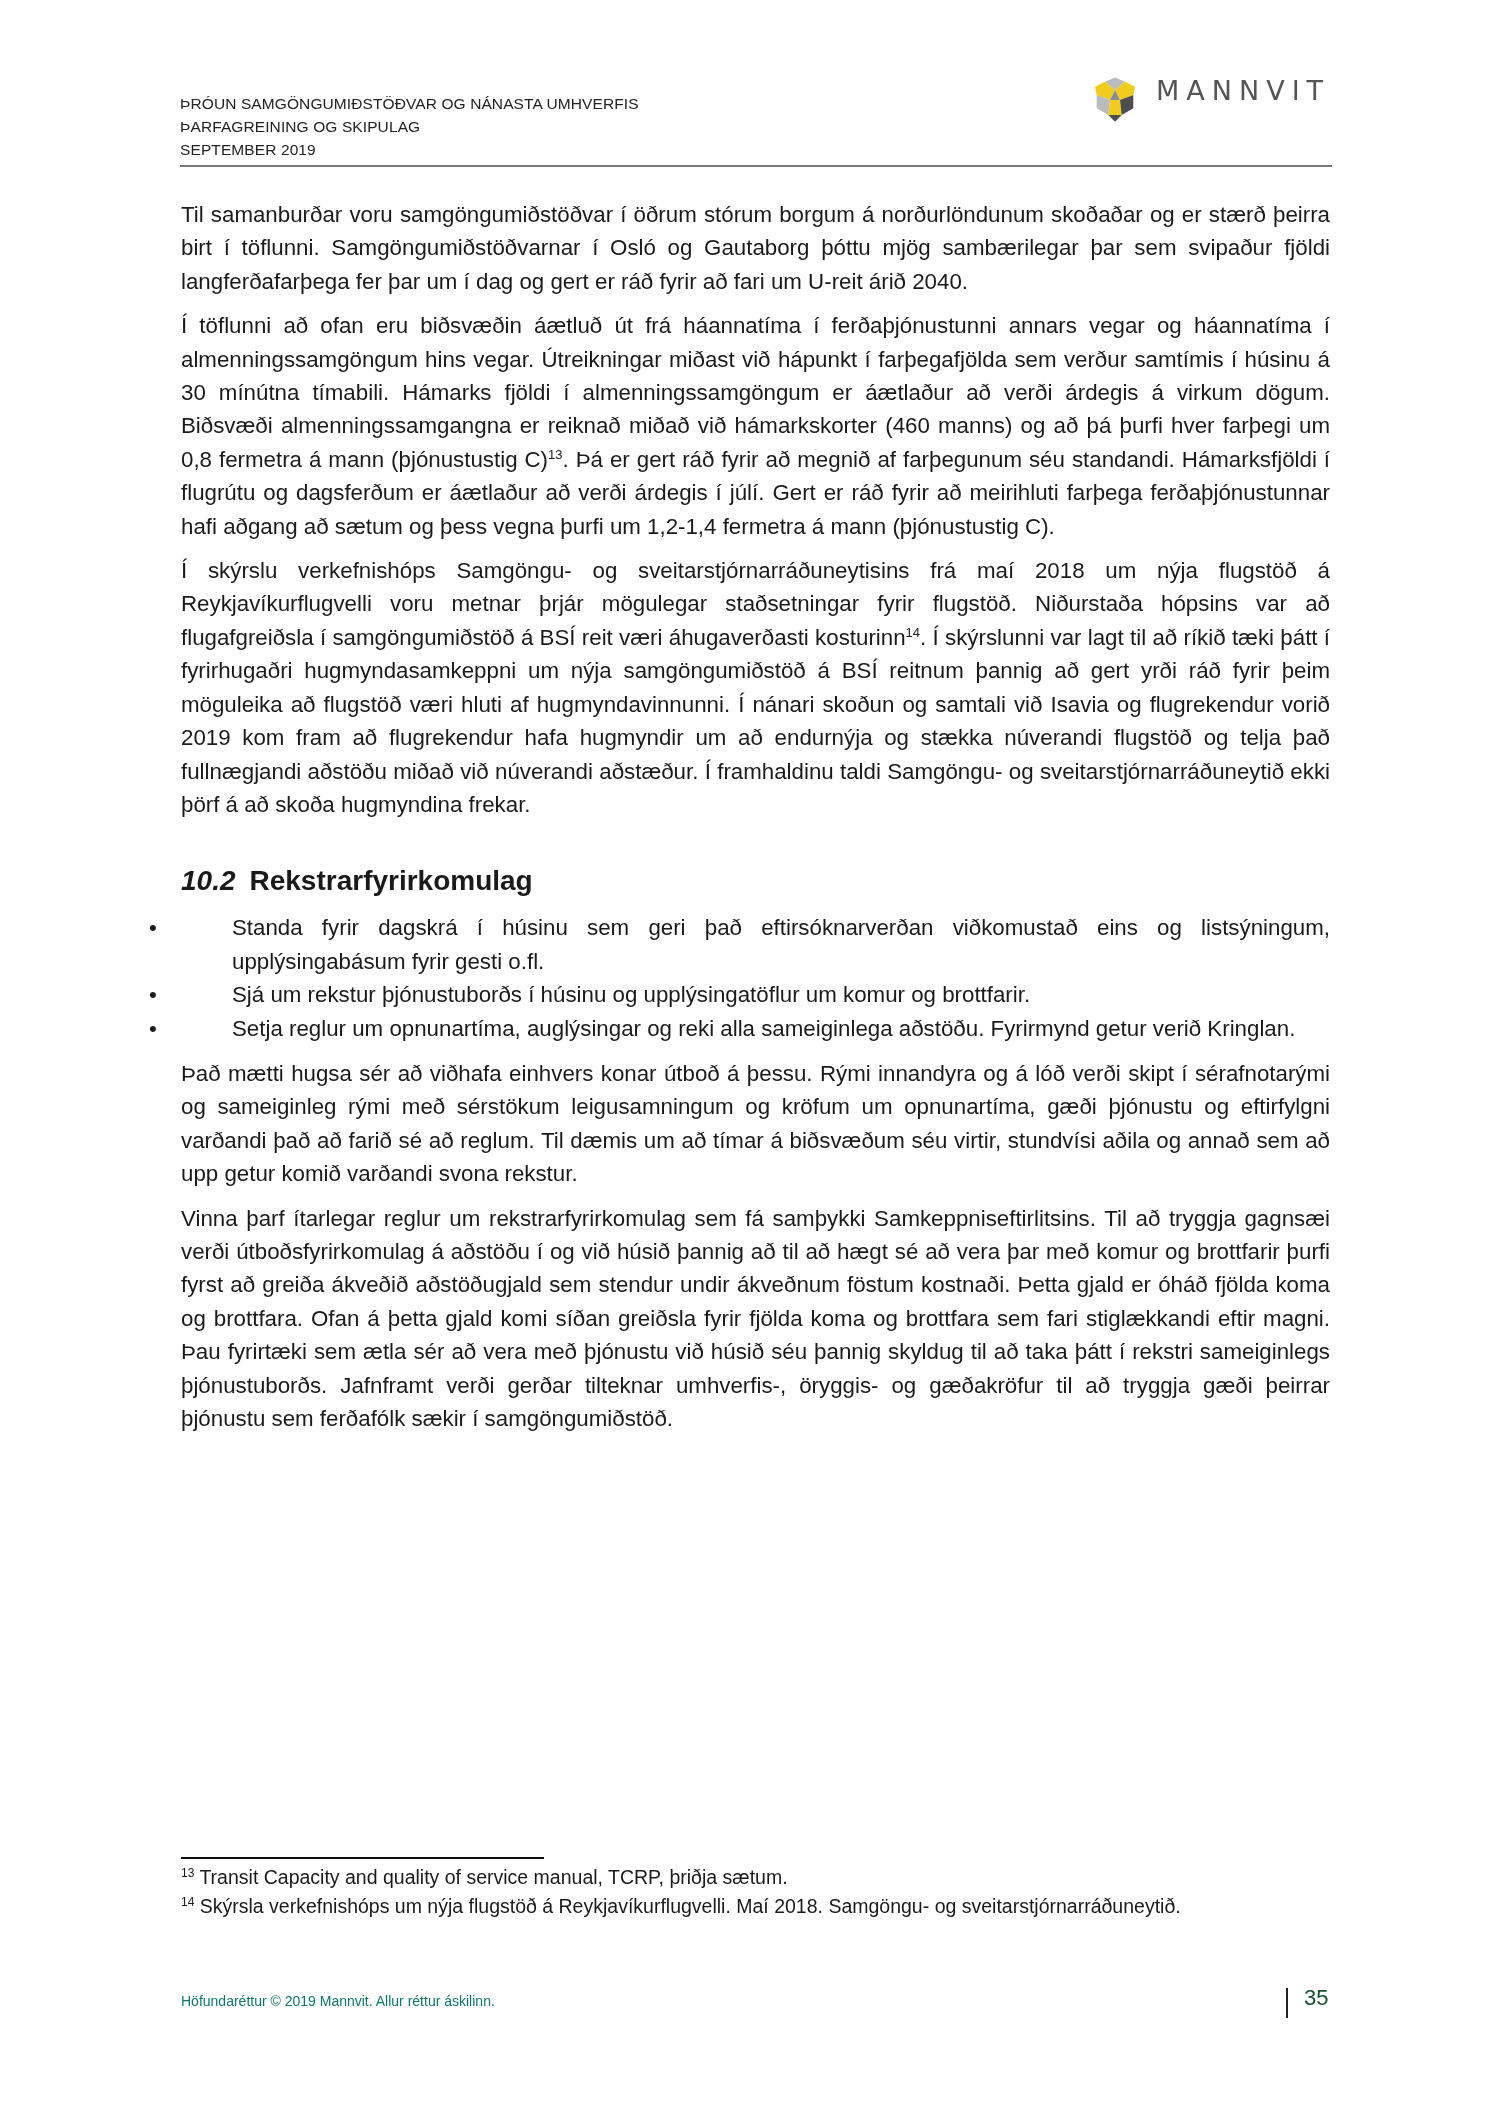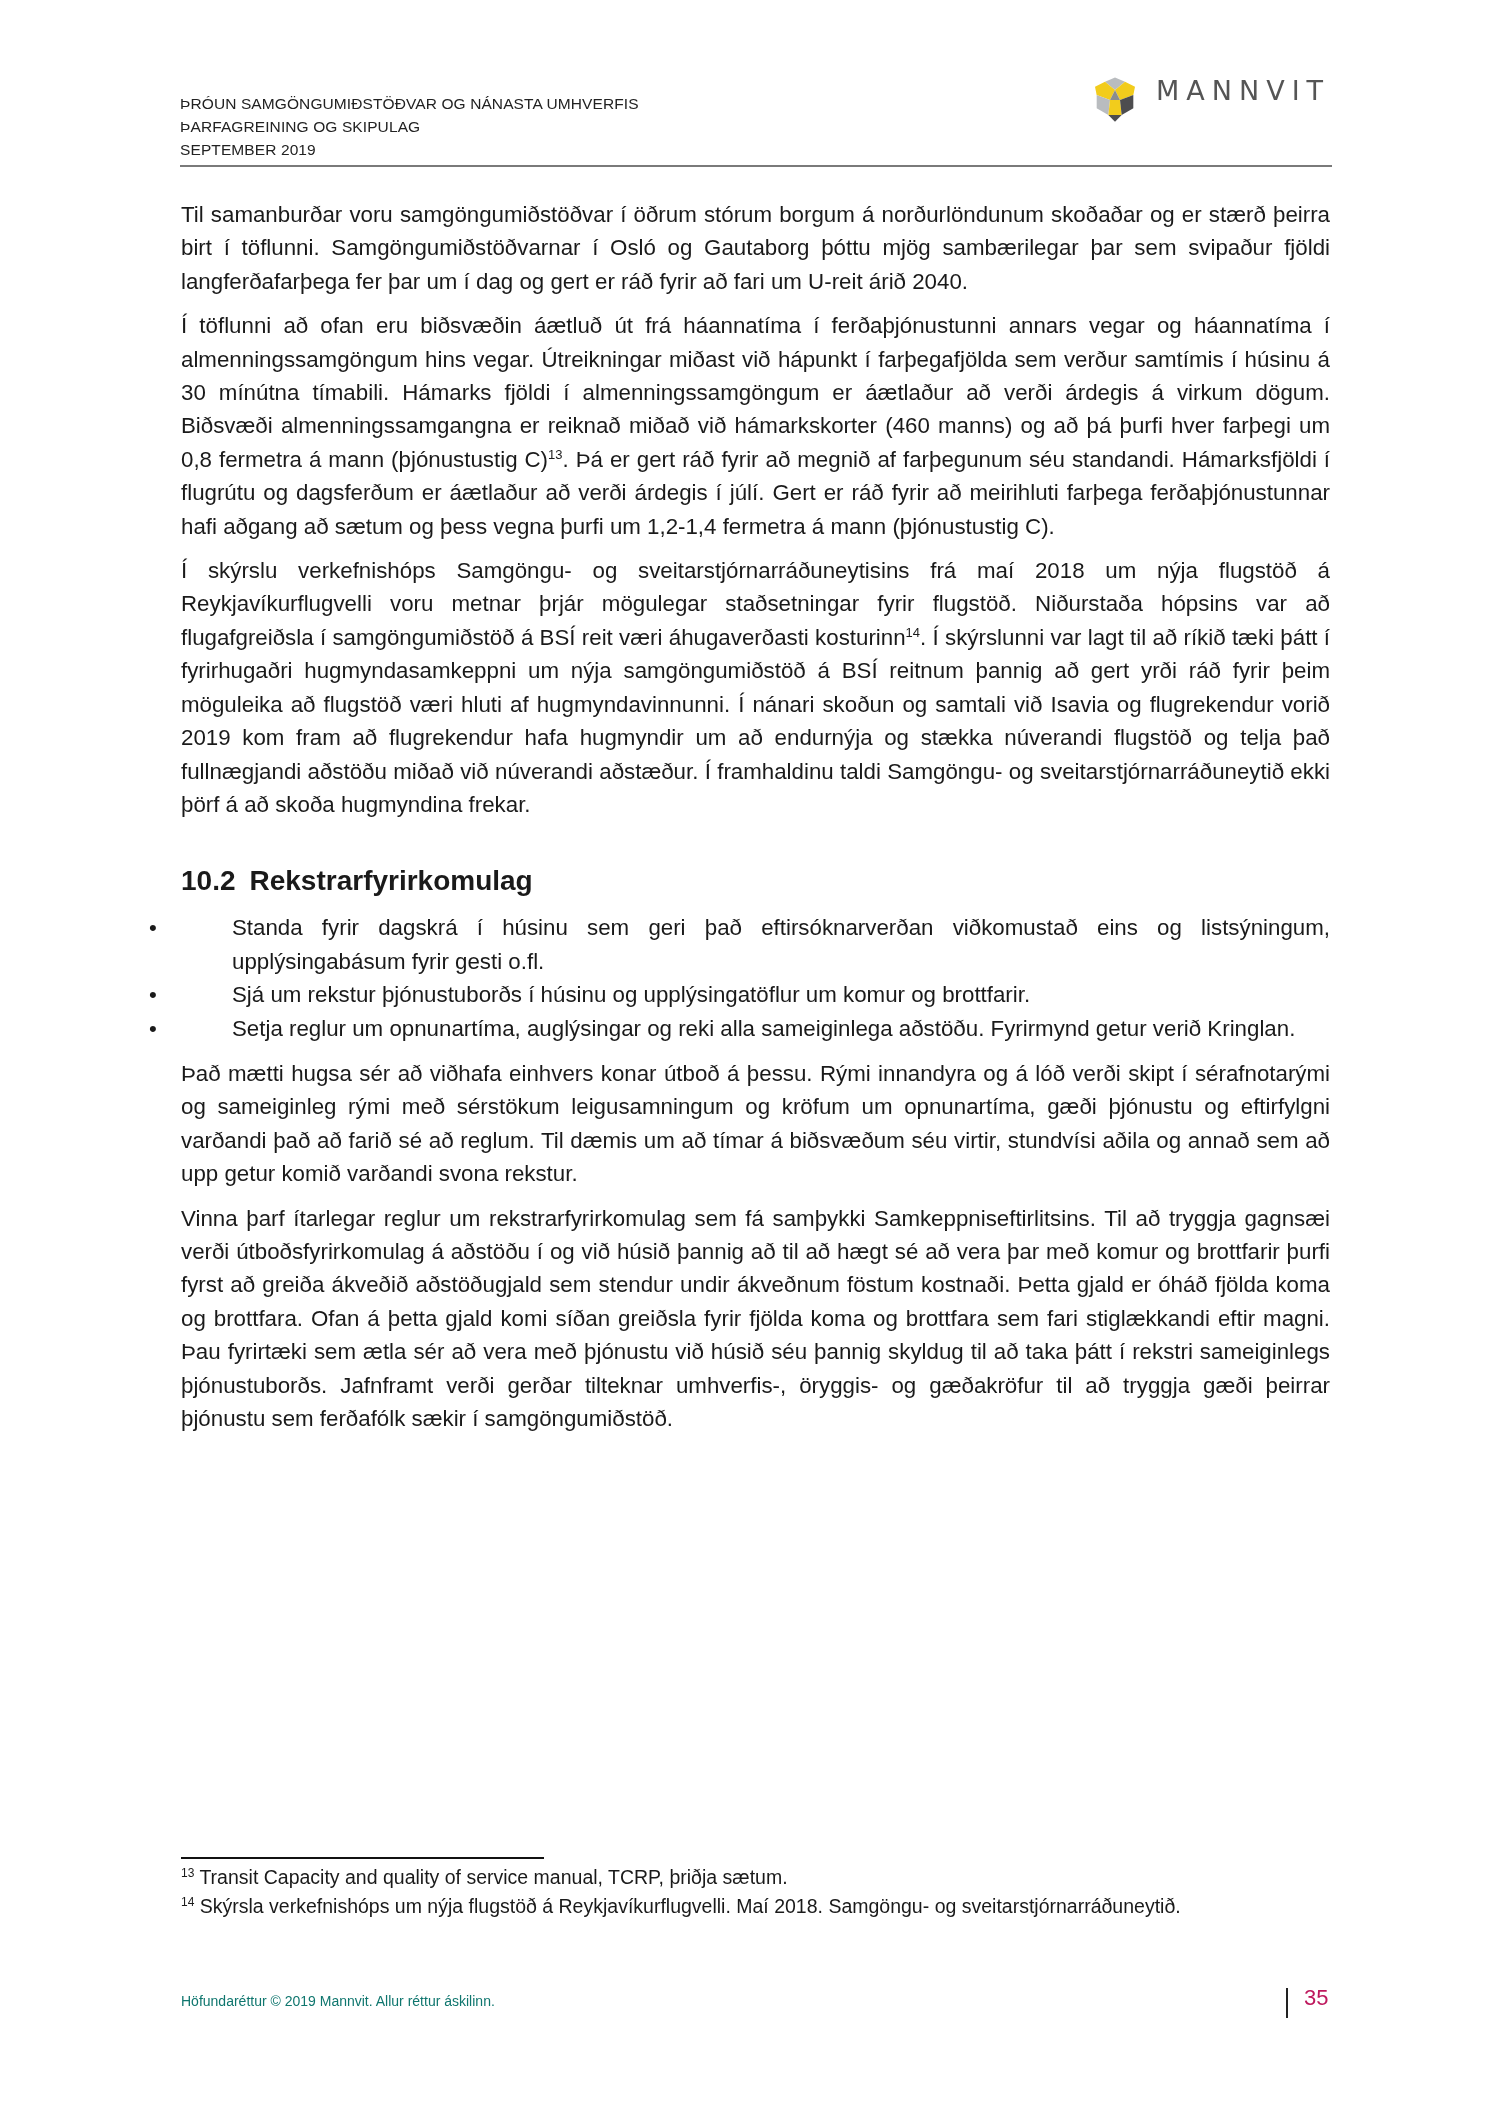--- a/index.html
+++ b/index.html
@@ -13,35 +13,35 @@
     .logo { position: absolute; left: 1090px; top: 75px; display: flex; align-items: flex-start; }
     .logo svg { width: 50px; height: 50px; }
     .logo-text { margin-left: 16px; font-size: 27px; letter-spacing: 7px; color: #555; font-family: "DejaVu Sans", sans-serif; font-weight: normal; }
 
     
     .body { position: absolute; left: 181px; top: 198px; width: 1149px; font-size: 22.3px; line-height: 33.4px; }
     .body p { margin: 0 0 11px 0; text-align: justify; }
     .body p.last-in-sec { margin-bottom: 0; }
     sup { font-size: 13px; line-height: 0; vertical-align: super; }
     h2 { font-size: 28px; font-weight: bold; margin: 42px 0 12px 0; line-height: 36px; }
-    h2 .num { margin-right: 14px; }
+    h2 .num { margin-right: 14px; font-style: italic; }
     ul.bul { list-style: none; margin: 0 0 12px 0; padding: 0; }
     ul.bul li { position: relative; padding-left: 51px; text-align: justify; }
     ul.bul li .dot { position: absolute; left: 51px; margin-left: -51px; left: 19px; top: 0; }
 
     
     .fn-rule { position: absolute; left: 181px; top: 1857px; width: 363px; height: 2px; background: #111; }
     .fn { position: absolute; left: 181px; top: 1863px; width: 1000px; font-size: 19.5px; line-height: 29px; }
     .fn div { margin: 0; }
     .fn sup { font-size: 12px; }
 
     
     .ftr-left { position: absolute; left: 181px; top: 1993px; font-size: 14px; color: #0f766e; }
     .ftr-bar { position: absolute; left: 1286px; top: 1988px; width: 2px; height: 30px; background: #222; }
-    .ftr-page { position: absolute; left: 1304px; top: 1985px; font-size: 22px; color: #be185d; }
+    .ftr-page { position: absolute; left: 1304px; top: 1985px; font-size: 22px; color: #14532d; }
   </style>
 </head>
 <body>
 
 <div class="page">
 
   <div class="hdr">
     <div class="hdr-lines">
       <div>ÞRÓUN SAMGÖNGUMIÐSTÖÐVAR OG NÁNASTA UMHVERFIS</div>
       <div>ÞARFAGREINING OG SKIPULAG</div>

